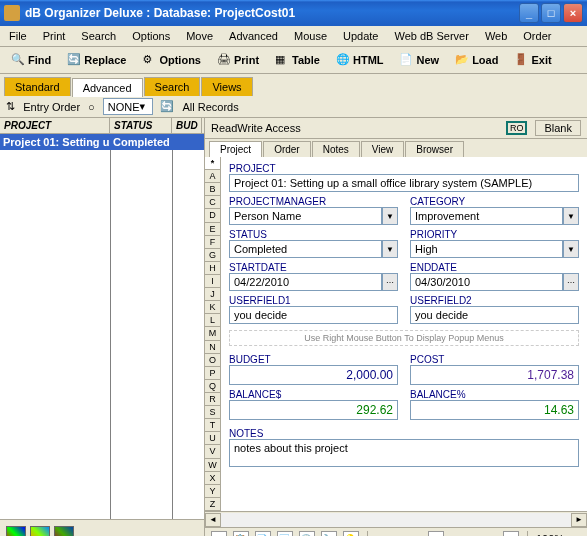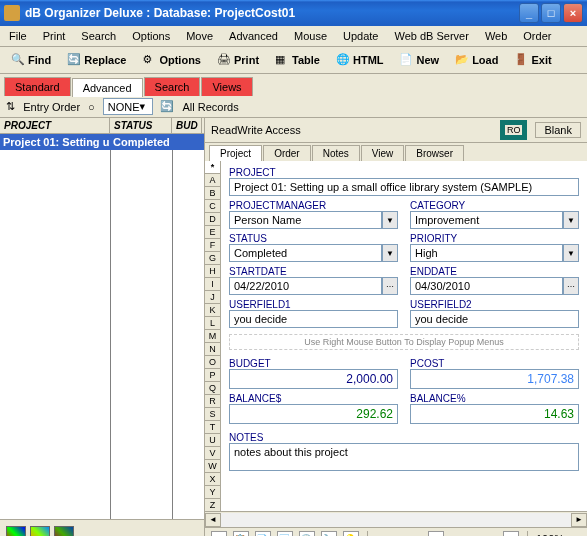--- a/index.html
+++ b/index.html
@@ -9,39 +9,39 @@
 .titlebar .title{flex:1;font-size:12px}
 .win-btns{display:flex;gap:2px}
 .win-btn{width:20px;height:20px;background:linear-gradient(#6fa8e8,#3a7fd8);border:1px solid #2a5faa;border-radius:3px;color:#fff;display:flex;align-items:center;justify-content:center;font-size:11px;font-weight:bold;cursor:pointer}
 .win-btn.close{background:linear-gradient(#e8866f,#d84a3a)}
 .menubar{background:#ece9d8;padding:3px 6px;display:flex;gap:10px;border-bottom:1px solid #aca899}
 .menubar span{cursor:pointer;padding:1px 3px}
 .toolbar{background:#ece9d8;padding:2px 4px;display:flex;gap:2px;border-bottom:1px solid #aca899;align-items:center}
 .tbtn{background:#ece9d8;border:1px solid transparent;padding:3px 6px;display:flex;align-items:center;gap:3px;cursor:pointer;font-size:11px}
 .tbtn .ico{width:14px;height:14px;display:inline-block}
 .tabs{display:flex;padding:3px 4px 0;background:#ece9d8}
-.tab{padding:3px 10px;border:1px solid #aca899;border-bottom:none;background:#ef4444;cursor:pointer;margin-right:1px;font-size:11px}
+.tab{padding:3px 10px;border:1px solid #aca899;border-bottom:none;background:#eab308;cursor:pointer;margin-right:1px;font-size:11px}
 .tab.active{background:#fff;position:relative;top:1px}
 .entry-bar{background:#ece9d8;padding:2px 6px;display:flex;align-items:center;gap:8px;border-bottom:1px solid #aca899;font-size:10px}
 .entry-bar .sel{border:1px solid #7f9db9;background:#fff;padding:1px 4px;min-width:50px;display:flex;align-items:center}
 .main{display:flex;height:432px}
 .left{width:205px;display:flex;flex-direction:column;border-right:1px solid #aca899}
 .grid-header{display:flex;background:#ece9d8;border-bottom:1px solid #aca899}
 .grid-header .col{border-right:1px solid #aca899;padding:2px 4px;font-weight:bold;font-style:italic;font-size:10px}
 .grid-body{flex:1;background:#fff;position:relative;overflow:hidden}
 .grid-row{position:absolute;left:0;right:0;top:0;height:16px;display:flex;color:#fff;font-weight:bold;font-size:10px}
 .grid-row .cell{padding:2px 3px;overflow:hidden;white-space:nowrap}
 .grid-lines{position:absolute;inset:0}
 .vline{position:absolute;top:0;bottom:0;width:1px;background:#808080}
 .left-buttons{background:#ece9d8;padding:6px;display:flex;gap:4px;border-top:1px solid #aca899}
 .colorbtn{width:20px;height:18px;border:1px solid #666;cursor:pointer}
 .right{flex:1;display:flex;flex-direction:column;background:#fff}
 .right-top{display:flex;align-items:center;padding:2px 6px;background:#ece9d8;border-bottom:1px solid #aca899;font-size:10px}
 .right-top .spacer{flex:1}
-.right-top .ro{border:5px solid #0f766e;padding:0 2px;font-size:9px;margin-right:8px}
+.right-top .ro{border:2px solid #0f766e;padding:0 2px;font-size:9px;margin-right:8px}
 .right-top .btn{border:1px solid #aca899;padding:1px 8px;background:#ece9d8;cursor:pointer}
 .form-tabs{display:flex;padding:2px 4px 0;background:#ece9d8}
 .form-tab{padding:2px 10px;border:1px solid #aca899;border-bottom:none;background:#ece9d8;cursor:pointer;margin-right:1px;font-size:10px}
 .form-tab.active{background:#fff}
 .form-area{flex:1;display:flex;background:#fff;overflow:hidden}
 .alpha-col{width:16px;background:#ece9d8;border-right:1px solid #aca899;display:flex;flex-direction:column}
 .alpha-col .ab{flex:1;border-bottom:1px solid #aca899;display:flex;align-items:center;justify-content:center;font-size:9px;cursor:pointer;min-height:13px}
 .alpha-col .ab:first-child{background:#fff;font-weight:bold}
 .form-content{flex:1;padding:4px 8px;overflow:auto}
 .lbl{color:#000080;font-size:10px;margin-top:2px}
@@ -276,21 +276,21 @@
           </div>
         </div>
         <div class="hint">Use Right Mouse Button To Display Popup Menus</div>
         <div class="row2">
           <div>
             <div class="lbl">BUDGET</div>
             <div class="fld num" style="color:#000080">2,000.00</div>
           </div>
           <div>
             <div class="lbl">PCOST</div>
-            <div class="fld num" style="color:#3b82f6">1,707.38</div>
+            <div class="fld num" style="color:#4c1d95">1,707.38</div>
           </div>
         </div>
         <div class="row2">
           <div>
             <div class="lbl">BALANCE$</div>
             <div class="fld num" style="color:#008000">292.62</div>
           </div>
           <div>
             <div class="lbl">BALANCE%</div>
             <div class="fld num" style="color:#008000">14.63</div>

